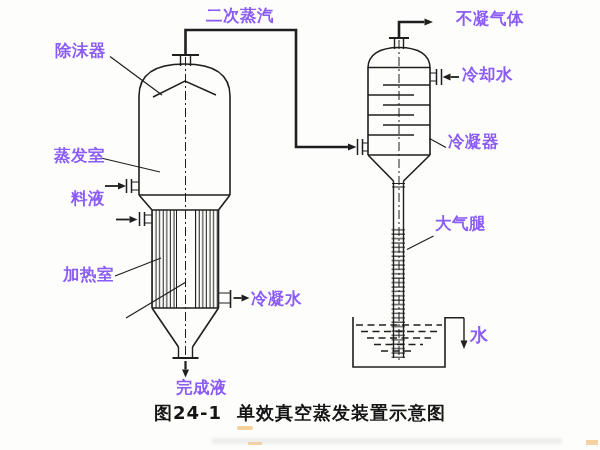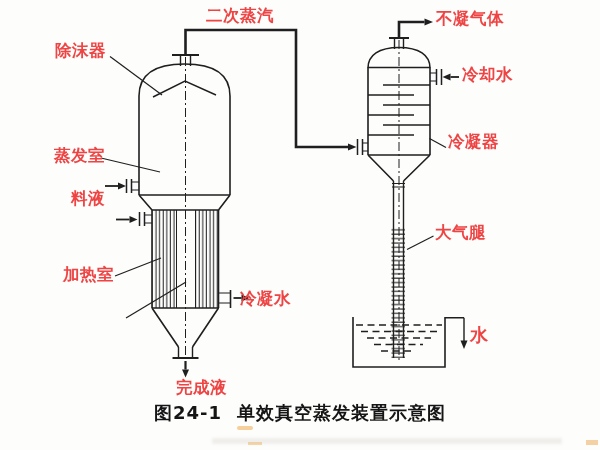--- a/index.html
+++ b/index.html
@@ -7,21 +7,21 @@
   body{ background:#fff; font-family:"DejaVu Sans", sans-serif; }
   .stage{
     position:relative; width:600px; height:450px;
     background:var(--bg); overflow:hidden;
     color:var(--ink);
   }
   svg.diagram{ position:absolute; left:0; top:0; color:var(--ink); }
   svg.diagram *{ vector-effect:non-scaling-stroke; }
   .lbl{
     position:absolute; font-size:16.5px; font-weight:600;
-    letter-spacing:0.5px; line-height:1.1; color:#ef4444;
+    letter-spacing:0.5px; line-height:1.1; color:#8b5cf6;
     white-space:nowrap; font-family:"DejaVu Sans", sans-serif;
   }
   .lbl.big{ font-size:18px; }
   .caption{
     position:absolute; left:0; top:401px; width:600px;
     text-align:center; font-size:18px; font-weight:700;
     letter-spacing:1px; color:#151515; white-space:nowrap;
     font-family:"DejaVu Sans", sans-serif;
   }
   .caption .fig-title{ margin-left:15px;font-family:Liberation Serif, serif; }
@@ -166,26 +166,26 @@
       <path d="M446,147.5 L429.5,138.5"></path>
       <path d="M433.5,236 L407,249.5"></path>
     </g>
   </svg>
 
   <div class="lbl" style="left:206px; top:7px">二次蒸汽</div>
   <div class="lbl" style="left:55px;  top:42px">除沫器</div>
   <div class="lbl" style="left:54px;  top:147px">蒸发室</div>
   <div class="lbl" style="left:71px;  top:190px">料液</div>
   <div class="lbl" style="left:63px;  top:266px">加热室</div>
-  <div class="lbl" style="left:240px; top:290px">冷凝水</div>
+  <div class="lbl" style="left:251px; top:290px">冷凝水</div>
   <div class="lbl" style="left:176px; top:379px">完成液</div>
-  <div class="lbl" style="left:436px; top:10px">不凝气体</div>
+  <div class="lbl" style="left:456px; top:10px">不凝气体</div>
   <div class="lbl" style="left:462px; top:66px">冷却水</div>
   <div class="lbl" style="left:448px; top:133px">冷凝器</div>
-  <div class="lbl" style="left:435px; top:224px">大气腿</div>
+  <div class="lbl" style="left:435px; top:215px">大气腿</div>
   <div class="lbl big" style="left:470px; top:325px">水</div>
 
   <div class="caption">
     <span class="fig-no">图24-1</span><span class="fig-title">单效真空蒸发装置示意图</span>
   </div>
 
   <div class="smudge sm-gray"></div>
   <div class="smudge sm-o1"></div>
   <div class="smudge sm-o2"></div>
   <div class="smudge sm-o3"></div>

